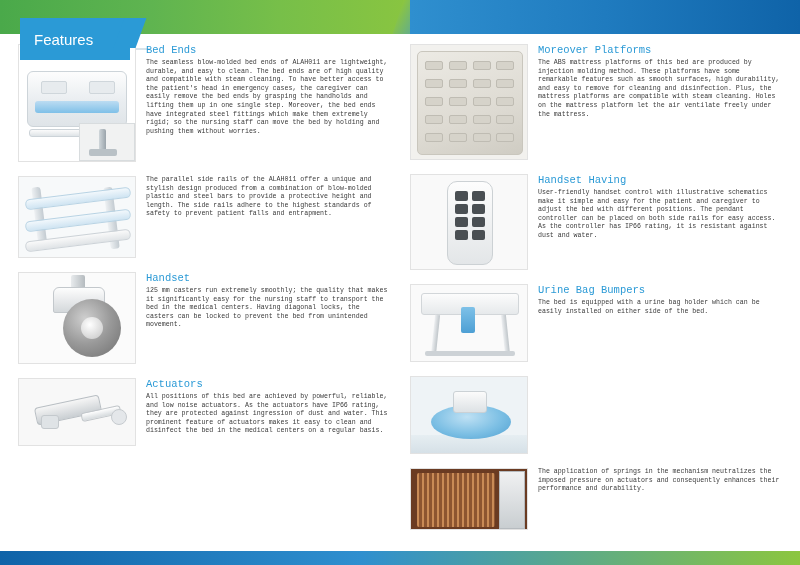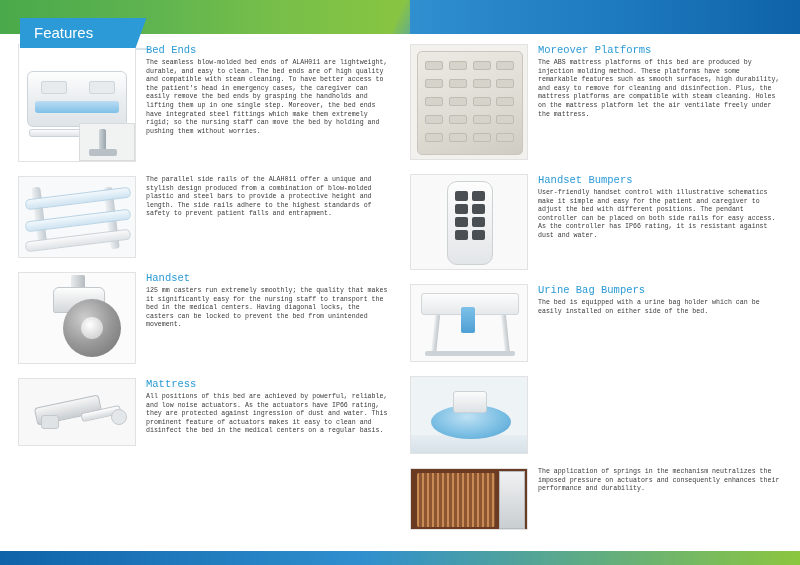--- a/index.html
+++ b/index.html
@@ -35,27 +35,27 @@
     background: linear-gradient(90deg, #2f8fcf 0%, #1f7bbf 50%, #0f63a8 100%);
   }
   .hdr-skew {
     left: 398px; width: 40px;
     background: linear-gradient(100deg, #8cc63f 0%, #3f97cf 100%);
     transform: skewX(-18deg);
   }
   .features-tab {
     position: absolute;
     top: 18px; left: 20px;
-    height: 30px;
+    height: 42px;
     min-width: 110px;
     background: #2b9ad6;
     color: #ffffff;
     font-size: 15px;
     line-height: 30px;
-    padding: 0 26px 0 14px;
+    padding: 7px 26px 0 14px;
     z-index: 5;
   }
   .features-tab:after {
     content: "";
     position: absolute;
     top: 0; right: -11px;
     width: 22px; height: 30px;
     background: #2b9ad6;
     transform: skewX(-20deg);
   }
@@ -381,21 +381,21 @@
     </div>
 
     <div class="feature">
       <div class="thumb act-wrap">
         <div class="im act-body"></div>
         <div class="im act-rod"></div>
         <div class="im act-cap"></div>
         <div class="im act-knob"></div>
       </div>
       <div class="ftext">
-        <h3 class="ftitle">Mattress</h3>
+        <h3 class="ftitle">Actuators</h3>
         <p class="fbody">All positions of this bed are achieved by powerful, reliable, and low noise actuators. As the actuators have IP66 rating, they are protected against ingression of dust and water. This prominent feature of actuators makes it easy to clean and disinfect the bed in the medical centers on a regular basis.</p>
       </div>
     </div>
 
   </div>
 
   <div class="col col-right">
 
     <div class="feature">
       <div class="thumb mat-wrap">
@@ -437,21 +437,21 @@
           <div class="hs-key"></div>
           <div class="hs-key"></div>
           <div class="hs-key"></div>
           <div class="hs-key"></div>
           <div class="hs-key"></div>
           <div class="hs-key"></div>
           <div class="hs-key"></div>
         </div>
       </div>
       <div class="ftext">
-        <h3 class="ftitle">Handset Bumpers</h3>
+        <h3 class="ftitle">Handset Having</h3>
         <p class="fbody">User-friendly handset control with illustrative schematics make it simple and easy for the patient and caregiver to adjust the bed with different positions. The pendant controller can be placed on both side rails for easy access. As the controller has IP66 rating, it is resistant against dust and water.</p>
       </div>
     </div>
 
     <div class="feature">
       <div class="thumb urine-wrap">
         <div class="im ub-board"></div>
         <div class="im ub-clip"></div>
         <div class="im ub-leg l1"></div>
         <div class="im ub-leg l2"></div>

